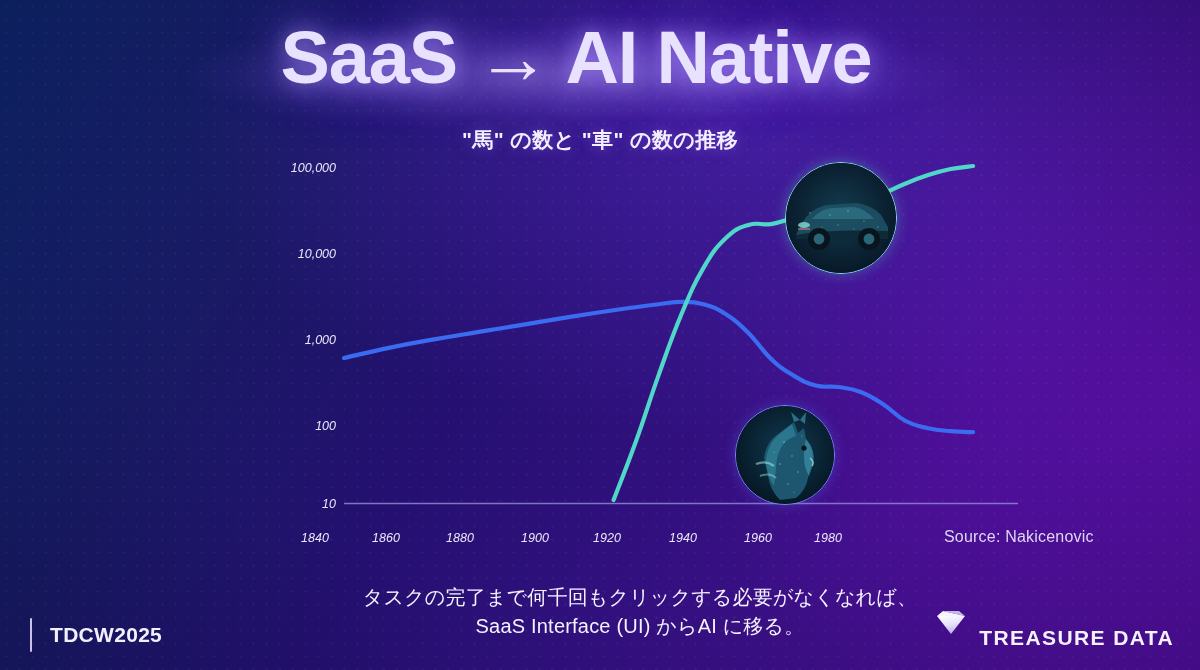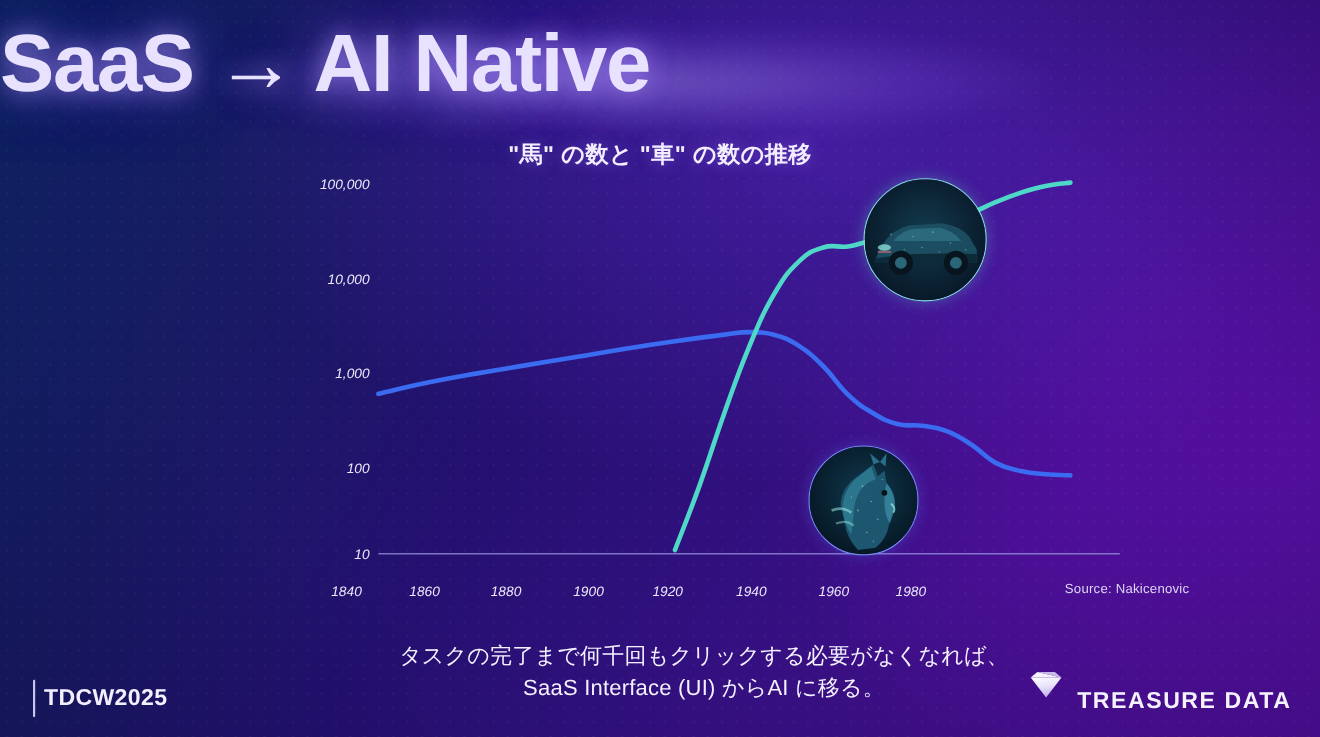--- a/index.html
+++ b/index.html
@@ -35,21 +35,21 @@
     background: radial-gradient(ellipse 1000px 700px at 50% 46%, rgba(0,0,0,0) 42%, rgba(4,4,40,0.30) 100%);
     pointer-events: none;
   }
 
   
   #title-wrap {
     position: absolute;
     top: 18px;
     left: 0;
     width: 1152px;
-    text-align: left;
+    text-align: center;
   }
   #title-glow {
     position: absolute;
     top: 4px;
     left: 50%;
     transform: translateX(-50%);
     width: 780px;
     height: 106px;
     background: radial-gradient(ellipse at center, rgba(186,160,255,0.42) 0%, rgba(150,110,245,0.16) 45%, rgba(120,80,230,0) 72%);
     filter: blur(8px);
@@ -95,23 +95,23 @@
   .ytick, .xtick {
     fill: #ece8fb;
     font-family: "Liberation Sans", "DejaVu Sans", sans-serif;
     font-size: 12.5px;
   }
   .ytick { text-anchor: end; }
   .xtick { text-anchor: middle; }
 
   #source {
     position: absolute;
-    left: 968px;
+    left: 944px;
     top: 528px;
-    font-size: 12px;
+    font-size: 16px;
     color: #ded6f6;
     letter-spacing: 0.2px;
   }
 
   
   .bubble {
     position: absolute;
     border-radius: 50%;
     overflow: hidden;
   }
@@ -147,21 +147,21 @@
     padding-left: 40px;
   }
 
   
   #footer-left {
     position: absolute;
     left: 30px;
     bottom: 18px;
     display: flex;
     align-items: center;
-    gap: 8px;
+    gap: 18px;
   }
   #footer-rule {
     width: 2px;
     height: 34px;
     background: #c9c2ea;
     border-radius: 1px;
   }
   #event-tag {
     font-size: 21px;
     font-weight: 700;

